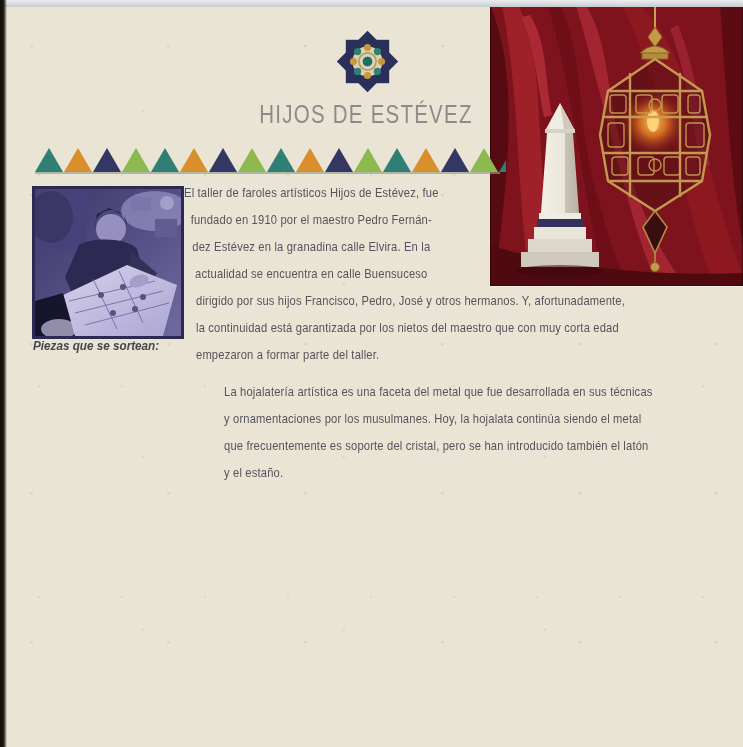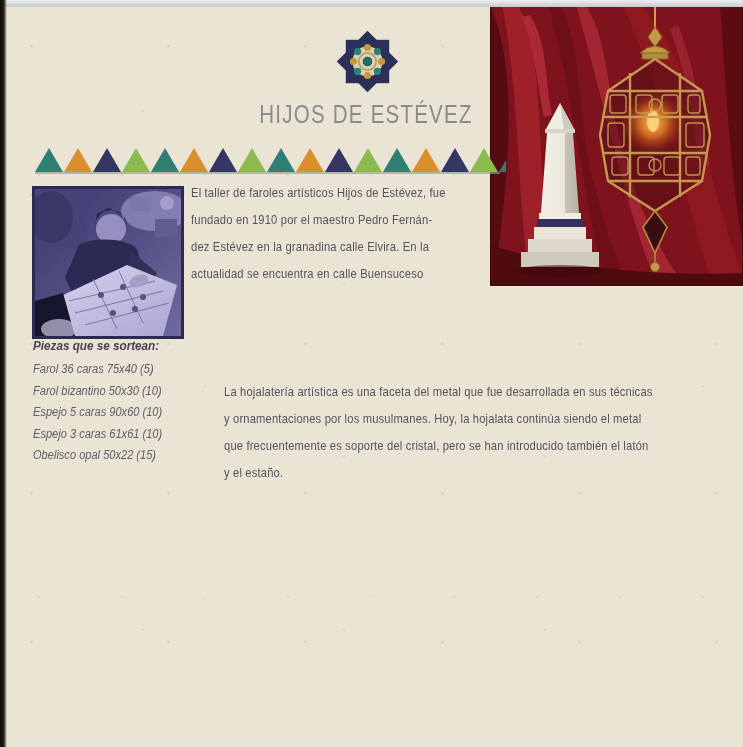--- a/index.html
+++ b/index.html
@@ -43,21 +43,21 @@
   .raffle .tline { font-size:12.3px; font-style:italic; color:#5e5e67; line-height:21.5px;
     white-space:nowrap; transform:scaleX(.9); transform-origin:left; }
 
   .photo-right { position:absolute; left:490px; top:5px; width:253px; height:281px; z-index:1;
     box-shadow:0 1px 0 rgba(255,255,255,.5); }
   .photo-right svg { display:block; }
 
   .p { position:absolute; color:#54545c; z-index:2; }
   .p .tline { font-size:13px; line-height:27px; letter-spacing:.2px; white-space:nowrap;
     transform:scaleX(.86); transform-origin:left; }
-  #p1a { left:191px; top:179px; }
+  #p1a { left:184px; top:179px;text-align:center; }
   #p1b { left:196px; top:287px; }
   #p2  { left:196px; top:378px;margin-left:28px; }
   #p3  { left:196px; top:503px; }
   #p4  { left:196px; top:583px; }
   #p5  { left:196px; top:651px; }
 </style>
 </head>
 <body>
 
 <div class="canvas">
@@ -151,27 +151,20 @@
           <circle cx="100" cy="120" r="3"></circle>
       </g>
       <path d="M0,112 L28,104 40,147 0,147 Z" fill="#16152e"></path>
       <ellipse cx="24" cy="140" rx="18" ry="10" fill="#c7c2e0" opacity=".7"></ellipse>
 
       <ellipse cx="104" cy="92" rx="10" ry="6" fill="#a59ecb" transform="rotate(-18 104 92)"></ellipse>
     </svg>
   </div>
 
   <div class="caption">Piezas que se sortean:</div>
-  <div class="raffle">
-      <div class="tline">Farol 36 caras 75x40 (5)</div>
-      <div class="tline">Farol bizantino 50x30 (10)</div>
-      <div class="tline">Espejo 5 caras 90x60 (10)</div>
-      <div class="tline">Espejo 3 caras 61x61 (10)</div>
-      <div class="tline">Obelisco opal 50x22 (15)</div>
-    </div>
 
   <div class="photo-right">
     <svg width="253" height="281" viewBox="0 0 253 281">
       <defs>
         <radialGradient id="glow" cx=".5" cy=".5" r=".5">
           <stop offset="0" stop-color="#ffcb66"></stop>
             <stop offset=".4" stop-color="#e07820" stop-opacity=".85"></stop>
             <stop offset="1" stop-color="#7e131d" stop-opacity="0"></stop>
         </radialGradient>
         <linearGradient id="shaft" x1="0" y1="0" x2="1" y2="0">
@@ -246,20 +239,25 @@
       <rect width="253" height="281" fill="none" stroke="rgba(40,0,5,.5)" stroke-width="2"></rect>
     </svg>
   </div>
 
   <div class="p" id="p1a">
       <div class="tline">El taller de faroles artísticos Hijos de Estévez, fue</div>
       <div class="tline">fundado en 1910 por el maestro Pedro Fernán-</div>
       <div class="tline">dez Estévez en la granadina calle Elvira. En la</div>
       <div class="tline">actualidad se encuentra en calle Buensuceso</div>
     </div>
+  <div class="p" id="p1b">
+      <div class="tline">dirigido por sus hijos Francisco, Pedro, José y otros hermanos. Y, afortunadamente,</div>
+      <div class="tline">la continuidad está garantizada por los nietos del maestro que con muy corta edad</div>
+      <div class="tline">empezaron a formar parte del taller.</div>
+    </div>
   <div class="p" id="p2">
       <div class="tline">La hojalatería artística es una faceta del metal que fue desarrollada en sus técnicas</div>
       <div class="tline">y ornamentaciones por los musulmanes. Hoy, la hojalata continúa siendo el metal</div>
       <div class="tline">que frecuentemente es soporte del cristal, pero se han introducido también el latón</div>
       <div class="tline">y el estaño.</div>
     </div>
 
 </div>
 
 </body></html>

